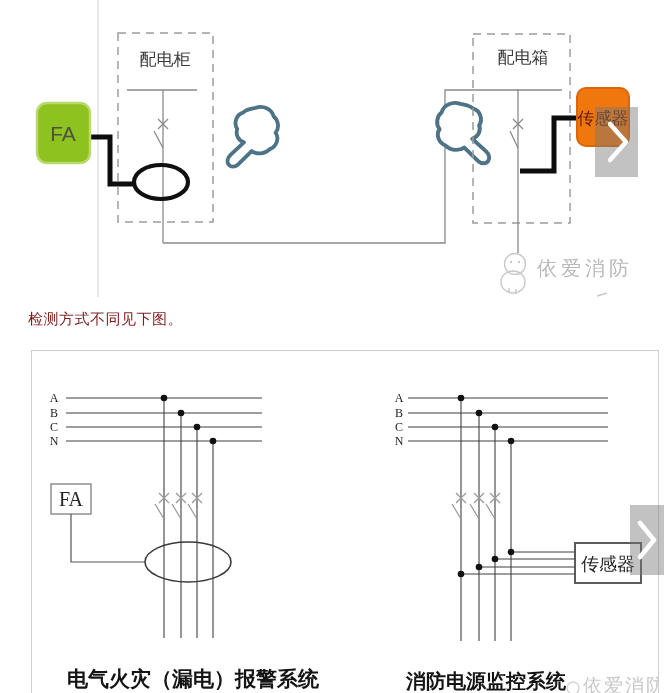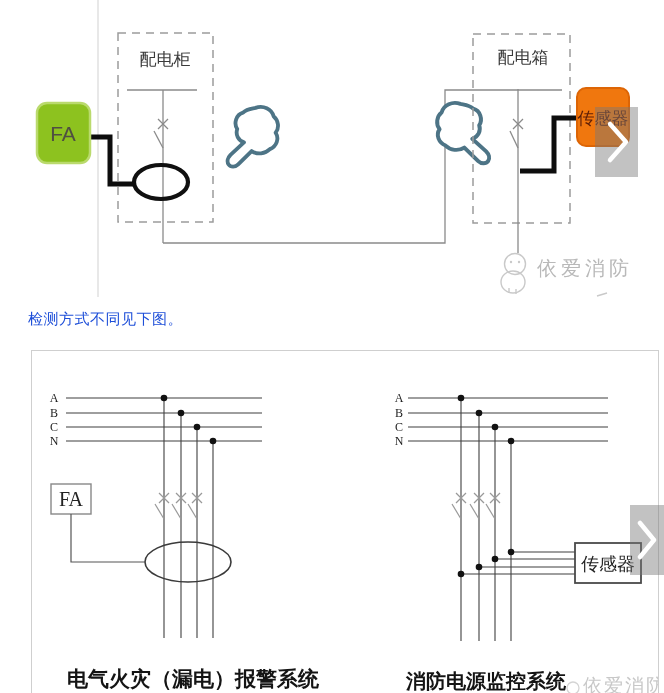--- a/index.html
+++ b/index.html
@@ -4,21 +4,21 @@
 <style>
   html,body{margin:0;padding:0;}
   body{
     width:664px;height:693px;position:relative;background:#ffffff;
     overflow:hidden;
     font-family:"Liberation Sans","DejaVu Sans",sans-serif;
   }
   .abs{position:absolute;}
   #note-text{
     position:absolute;left:28px;top:310px;margin:0;
-    font-size:15px;color:#1d4ed8;letter-spacing:.5px;
+    font-size:15px;color:#7f1d1d;letter-spacing:.5px;
   }
   #bottom-figure{
     position:absolute;left:31px;top:350px;width:626px;height:343px;
     border:1px solid #cfcfcf;border-bottom:none;background:#fff;
   }
   .carousel-btn{
     position:absolute;background:rgba(120,120,120,0.45);
     display:flex;align-items:center;justify-content:center;
   }
   svg text{user-select:none;}

